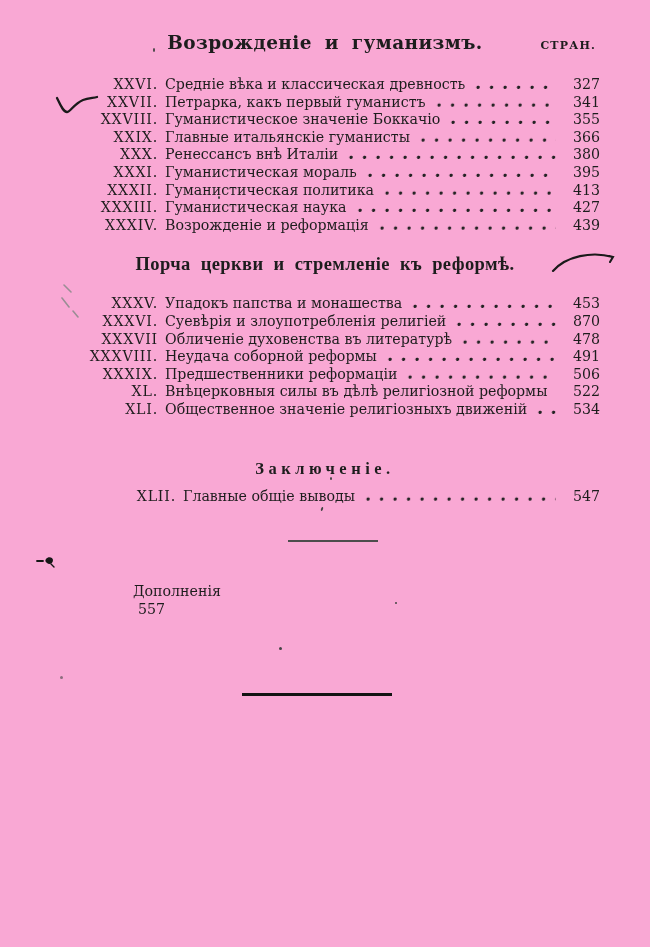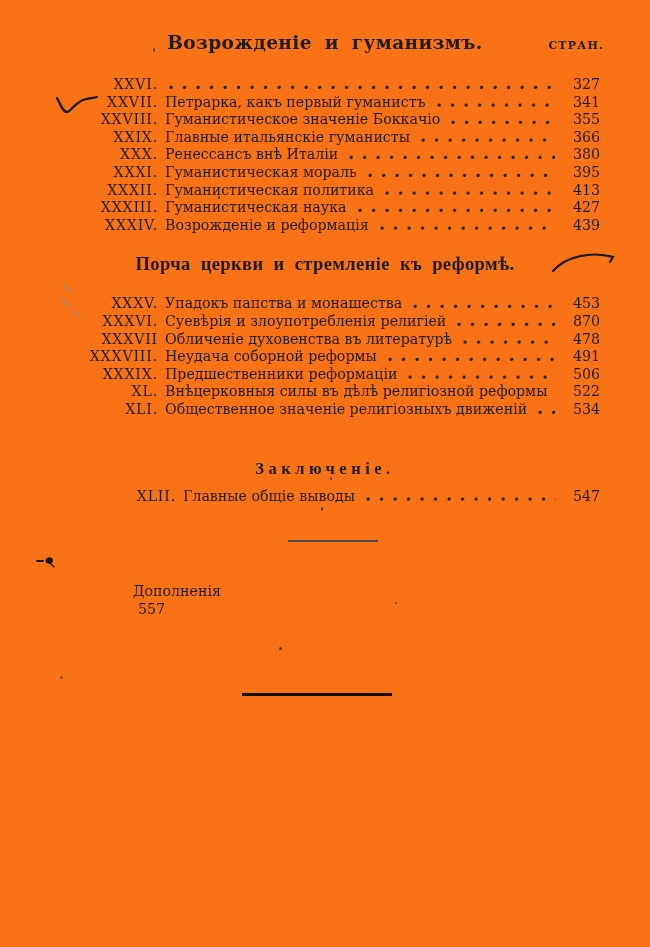--- a/index.html
+++ b/index.html
@@ -1,32 +1,32 @@
 <!DOCTYPE html>
 <html><head>
 <meta charset="utf-8">
 <style>
   html, body { margin:0; padding:0; background:#ffffff; }
   .page {
     position:relative;
     width:650px; height:947px;
-    background:#f97316;
+    background:#f9a8d4;
     font-family:"DejaVu Serif", serif;
     color:#1d1d1d;
     overflow:hidden;
   }
 
   
   .header-row { position:relative; margin-top:32px; height:24px; }
   .main-title {
     text-align:center; font-size:18.5px; font-weight:bold;
     word-spacing:6px; letter-spacing:0.4px; margin:0;
   }
   .page-col-label {
-    position:absolute; right:46px; top:7px;
+    position:absolute; right:54px; top:7px;
     font-size:11px; font-weight:bold; letter-spacing:1.2px;
   }
   .section-header {
     margin:20px 0 0 0; text-align:center;
     font-size:18.5px; font-weight:bold; word-spacing:5px; letter-spacing:0.4px;font-family:Liberation Serif, serif;
   }
   .section-header.spaced {
     margin-top:40px; font-size:16.5px; letter-spacing:4.5px; word-spacing:2px;
   }
 
@@ -69,20 +69,21 @@
 <div class="page">
 
   <div class="header-row">
     <h1 class="main-title">Возрожденіе и гуманизмъ.</h1>
     <span class="page-col-label">СТРАН.</span>
   </div>
 
   <div class="toc-list">
   <div class="toc-row">
     <span class="toc-num">XXVI.</span>
+    <span class="toc-title">Средніе вѣка и классическая древность</span>
     <span class="leader"></span>
     <span class="toc-page">327</span>
   </div>
 
   <div class="toc-row">
     <span class="toc-num">XXVII.</span>
     <span class="toc-title">Петрарка, какъ первый гуманистъ</span>
     <span class="leader"></span>
     <span class="toc-page">341</span>
   </div>

